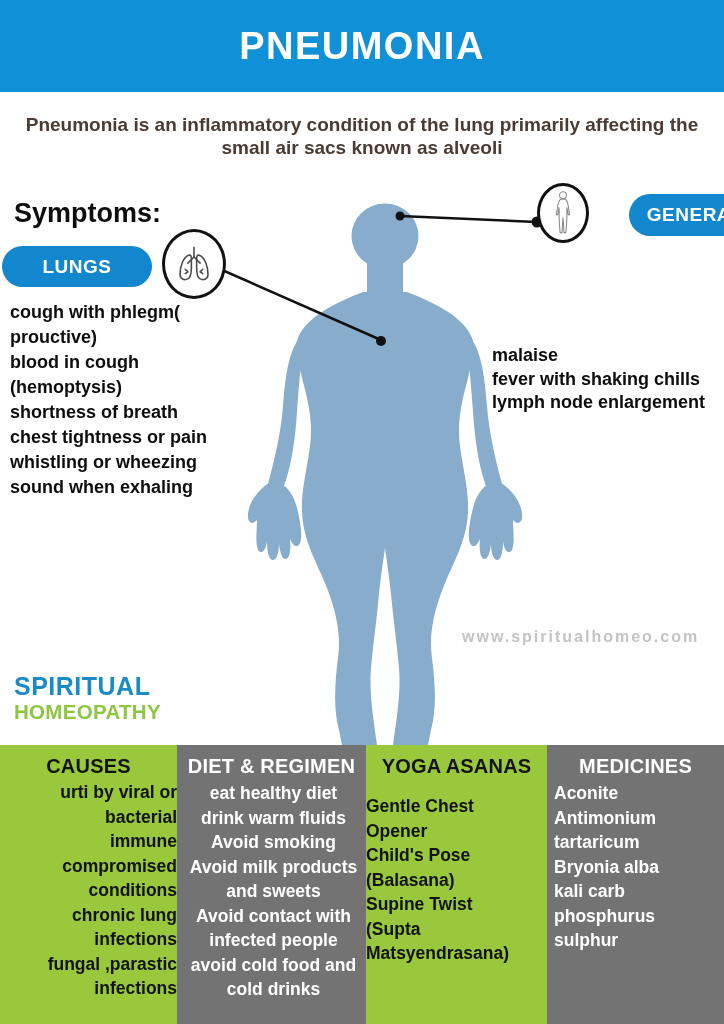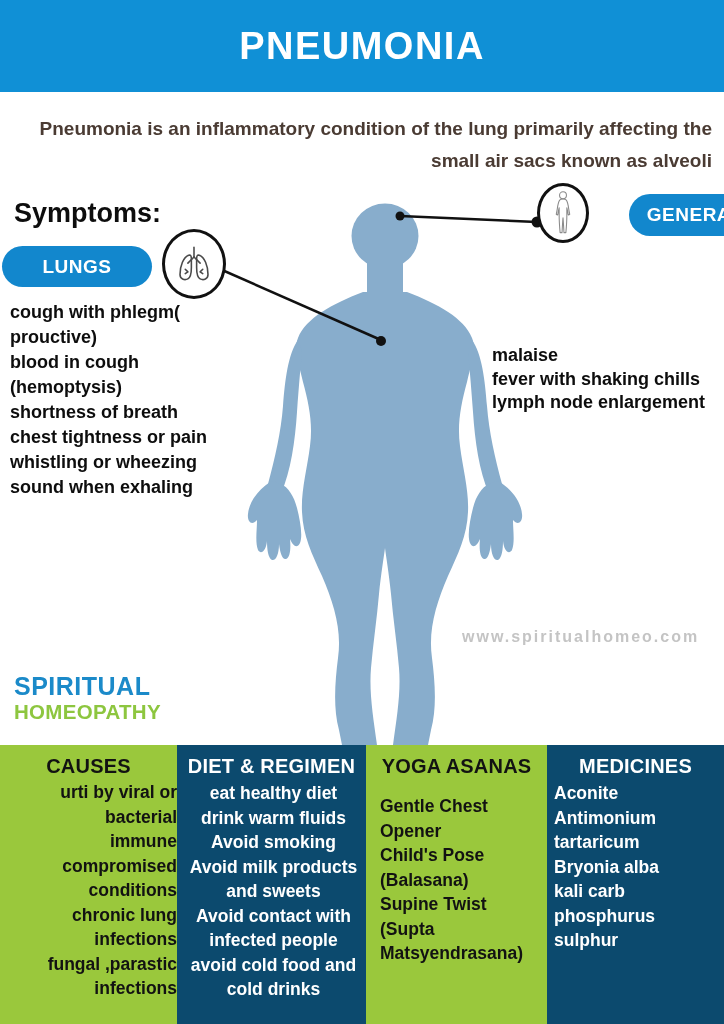--- a/index.html
+++ b/index.html
@@ -9,22 +9,22 @@
   }
   
   .banner{
     position:absolute;left:0;top:0;width:724px;height:92px;background:#1090d6;
     display:flex;align-items:center;justify-content:center;
   }
   .banner h1{
     margin:1px;color:#ffffff;font-size:38px;font-weight:800;letter-spacing:1.5px;
   }
   .subtitle{
-    position:absolute;left:12px;top:94px;width:700px;text-align:right;
-    color:#4a3b33;font-size:19px;font-weight:800;line-height:32px;white-space:pre-line;
+    position:absolute;left:12px;top:94px;width:700px;text-align:center;
+    color:#4a3b33;font-size:19px;font-weight:800;line-height:23px;white-space:pre-line;
   }
   
   .symptoms-heading{
     position:absolute;left:14px;top:198px;margin:0;color:#0d0d0d;
     font-size:27px;font-weight:800;
   }
   .pill{
     position:absolute;background:#1287cd;border-radius:22px;color:#ffffff;
     display:flex;align-items:center;justify-content:center;
     font-weight:800;font-size:19px;letter-spacing:0.5px;z-index:4;
@@ -52,36 +52,36 @@
   .watermark{
     position:absolute;left:462px;top:628px;color:#c4c4c4;font-size:16px;
     font-weight:800;letter-spacing:2px;z-index:2;
   }
   .logo{position:absolute;left:14px;top:674px;z-index:2;line-height:1;}
   .logo-line1{color:#1b8ac9;font-size:25px;font-weight:800;letter-spacing:0.5px;}
   .logo-line2{color:#8dc63f;font-size:20.5px;font-weight:800;margin-top:3px;letter-spacing:0.3px;}
   
   .col{position:absolute;top:745px;height:279px;box-sizing:border-box;z-index:6;}
   .col-green{background:#9ac83c;}
-  .col-blue{background:#0c4a6e;}
+  .col-blue{background:#737373;}
   .col-causes{left:0;width:177px;}
   .col-diet{left:177px;width:189px;}
   .col-yoga{left:366px;width:181px;}
   .col-medicines{left:547px;width:177px;}
   .col h3{
     margin:10px 4px 2px 4px;text-align:center;font-size:20px;font-weight:800;letter-spacing:0.2px;
   }
   .col-green h3{color:#121212;}
   .col-blue h3{color:#ffffff;}
   .col-body{
     font-size:17.5px;font-weight:800;line-height:24.5px;white-space:pre-line;
   }
   .col-causes .col-body{color:#121212;text-align:right;padding:0 0;}
   .col-diet .col-body{color:#ffffff;text-align:center;padding:1px 2px 0 6px;}
-  .col-yoga .col-body{color:#121212;text-align:left;padding:14px 2px 0 14px;}
+  .col-yoga .col-body{color:#121212;text-align:left;padding:14px 2px 0 0;}
   .col-medicines .col-body{color:#ffffff;text-align:left;padding:1px 2px 0 7px;}
 </style>
 </head>
 <body>
 
 <div class="page">
 
   <header class="banner">
     <h1>PNEUMONIA</h1>
   </header>

